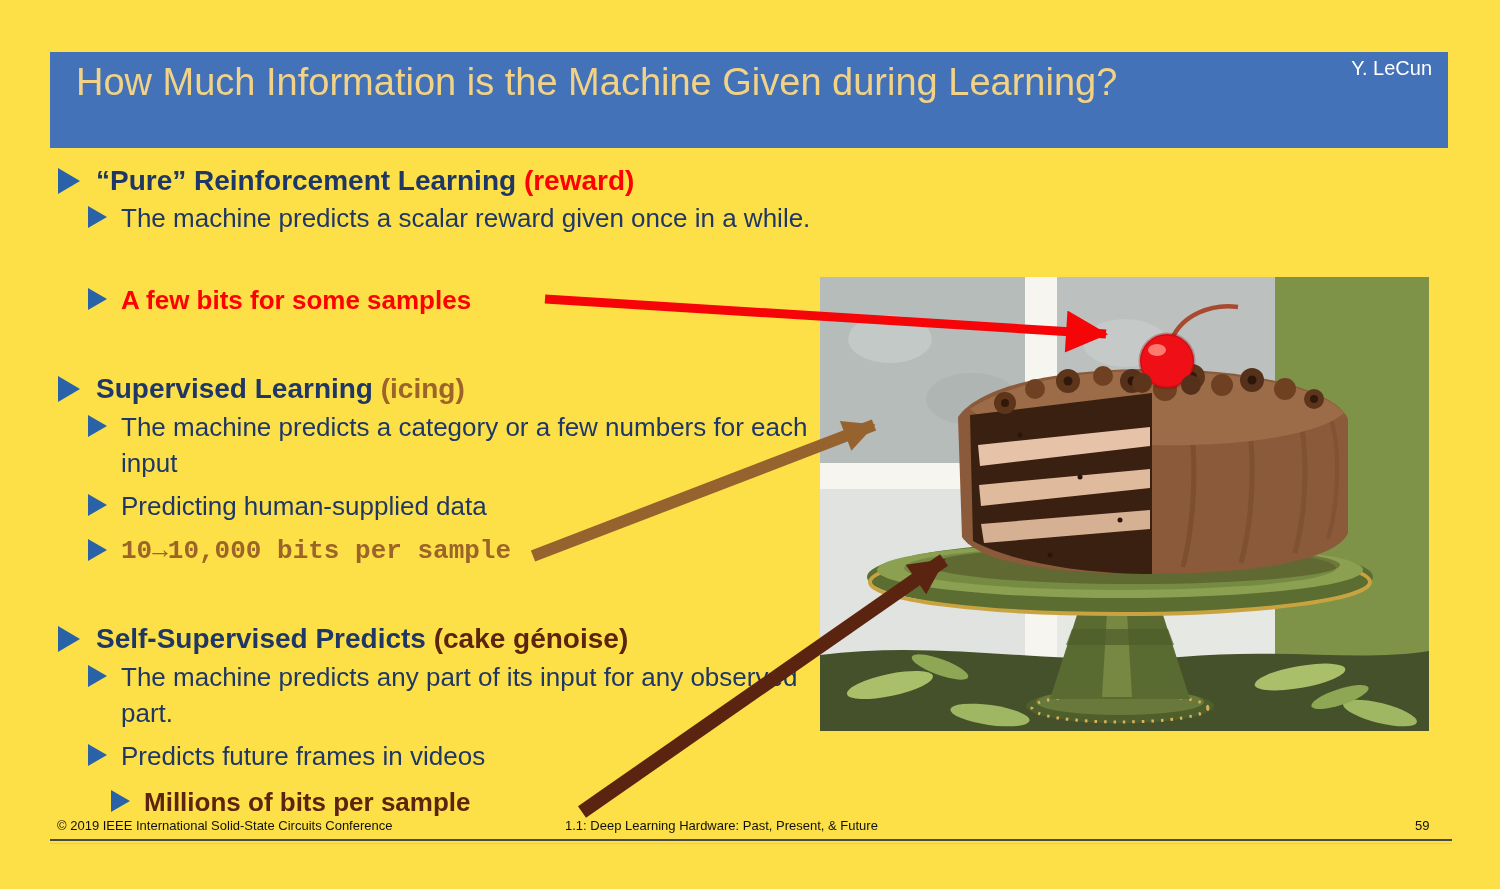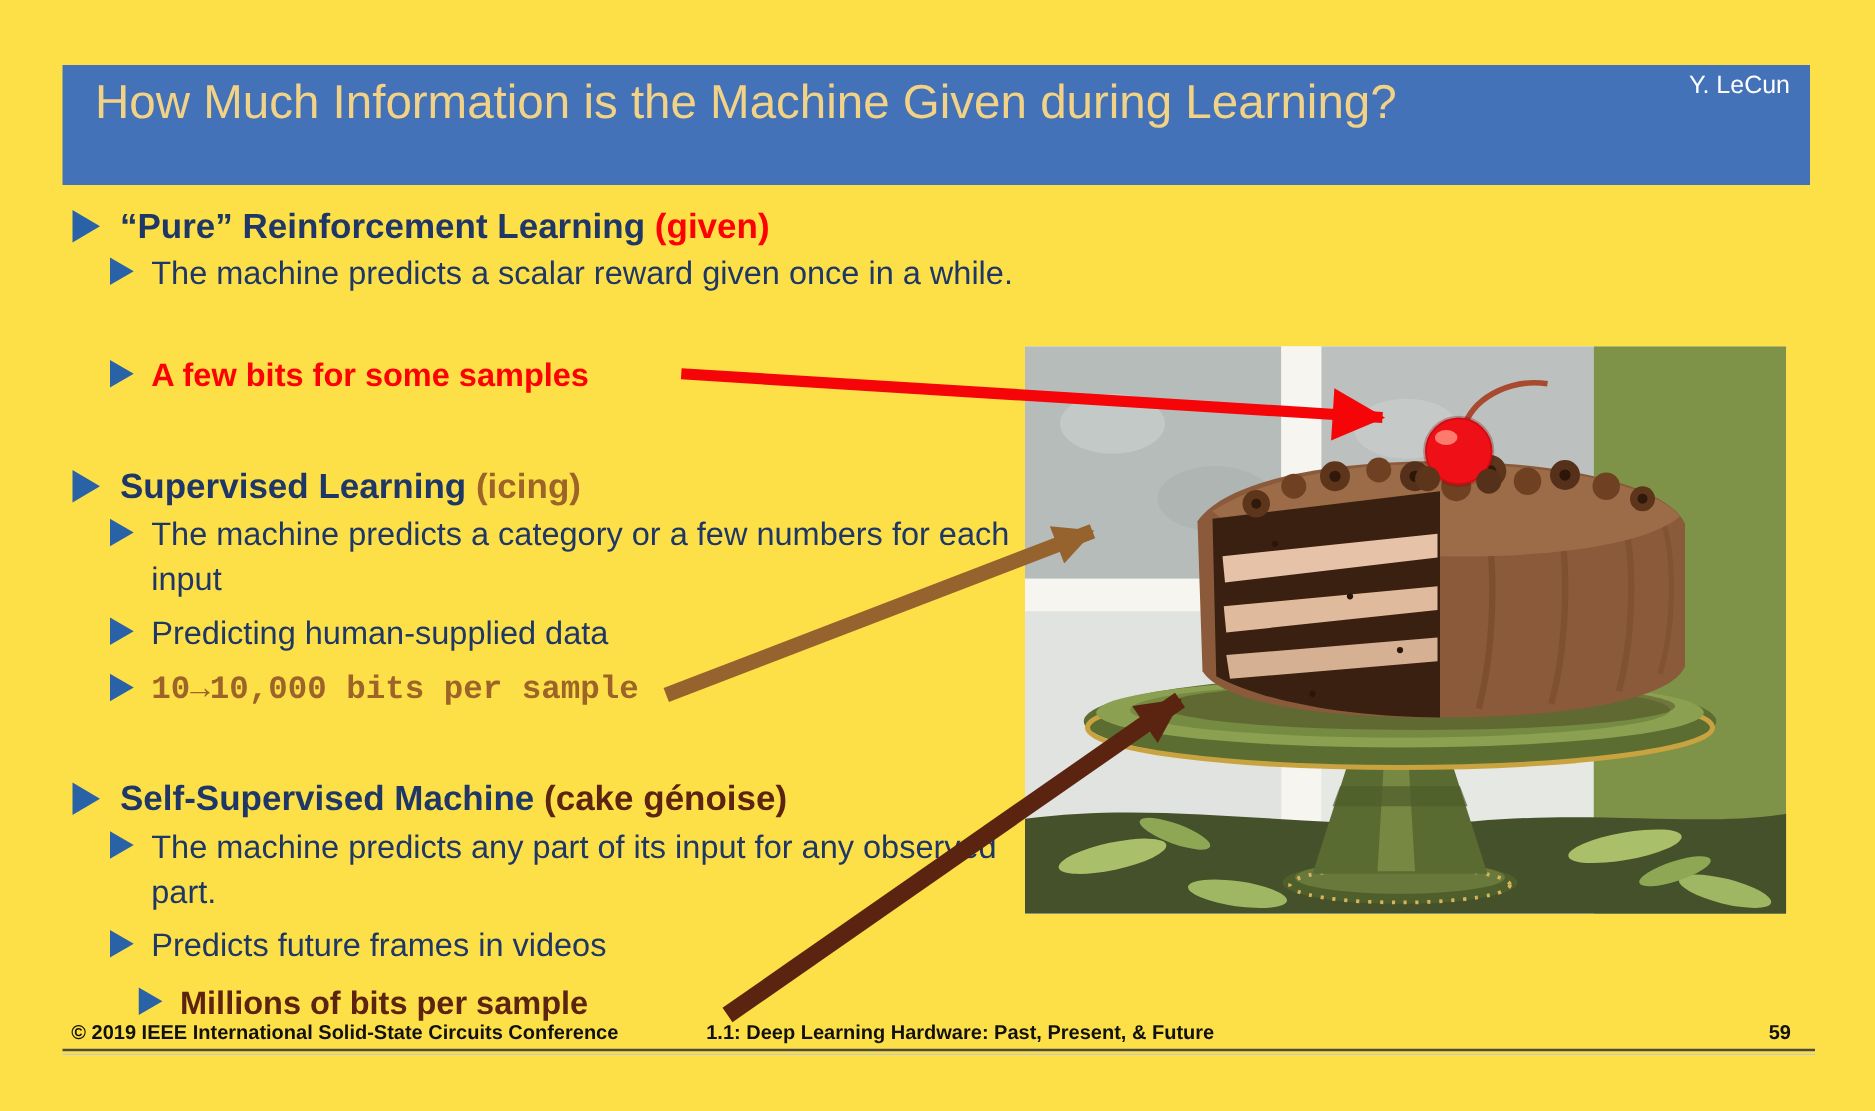--- a/index.html
+++ b/index.html
@@ -30,42 +30,42 @@
 
   
   .photo { position:absolute; left:820px; top:277px; width:609px; height:454px; }
   .photo svg { display:block; width:100%; height:100%; }
 
   
   .arrows-overlay { position:absolute; left:0; top:0; width:1500px; height:889px;
                     pointer-events:none; z-index:5; }
 
   
-  .footer-item { position:absolute; top:818px; font-size:16px; font-weight:700; color:#111111; }
+  .footer-item { position:absolute; top:818px; font-size:13px; font-weight:400; color:#111111; }
   .footer-conference { left:57px; }
   .footer-session { left:565px; }
   .footer-page { left:1415px; }
   .footer-rule { position:absolute; left:50px; top:839px; width:1402px; height:2px;
                  border-top:2px solid #4a4a46; border-bottom:1px solid #c8c8c4; }
 </style>
 </head>
 <body>
 
 <div class="slide">
 
   <div class="header-bar">
     <div class="author-credit">Y. LeCun</div>
     <h1 class="slide-title">How Much Information is the Machine Given during Learning?</h1>
   </div>
 
   <div class="row" style="left:58px; top:164px;">
     <span class="tri tri-lg"></span>
     <div class="h-text">
       <span>“Pure” Reinforcement Learning</span>
-      <span class="c-red">(given)</span>
+      <span class="c-red">(reward)</span>
     </div>
   </div>
   <div class="row" style="left:88px; top:200px;justify-content:center;">
     <span class="tri tri-sm"></span>
     <div class="b-text">The machine predicts a scalar reward given once in a while.</div>
   </div>
   <div class="row" style="left:88px; top:282px;">
     <span class="tri tri-sm"></span>
     <div class="b-text emph c-red">A few bits for some samples</div>
   </div>
@@ -86,21 +86,21 @@
     <div class="b-text">Predicting human-supplied data</div>
   </div>
   <div class="row" style="left:88px; top:533px;font-family:Liberation Mono, monospace;">
     <span class="tri tri-sm"></span>
     <div class="b-text emph c-icing">10→10,000 bits per sample</div>
   </div>
 
   <div class="row" style="left:58px; top:622px;">
     <span class="tri tri-lg"></span>
     <div class="h-text">
-      <span>Self-Supervised Machine</span>
+      <span>Self-Supervised Predicts</span>
       <span class="c-genoise">(cake génoise)</span>
     </div>
   </div>
   <div class="row" style="left:88px; top:659px;">
     <span class="tri tri-sm"></span>
     <div class="b-text">The machine predicts any part of its input for any observed part.</div>
   </div>
   <div class="row" style="left:88px; top:738px;">
     <span class="tri tri-sm"></span>
     <div class="b-text">Predicts future frames in videos</div>

